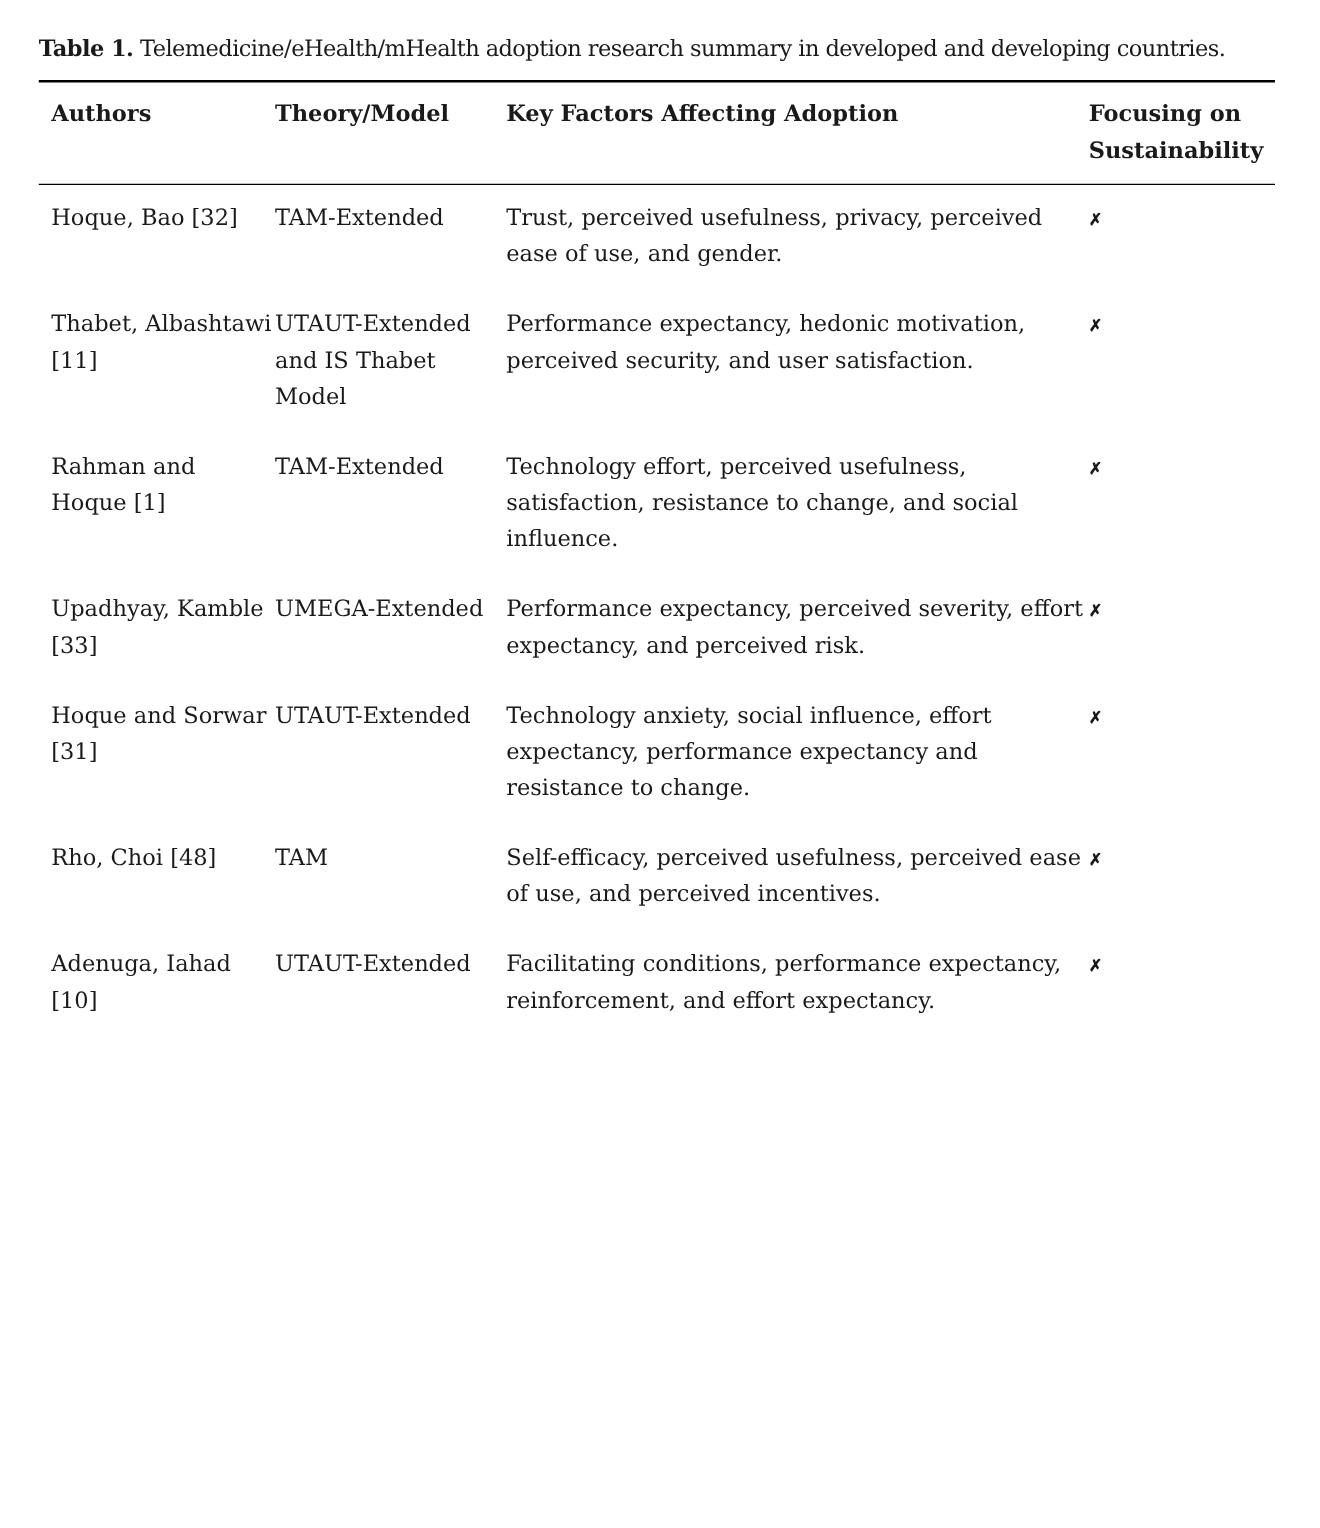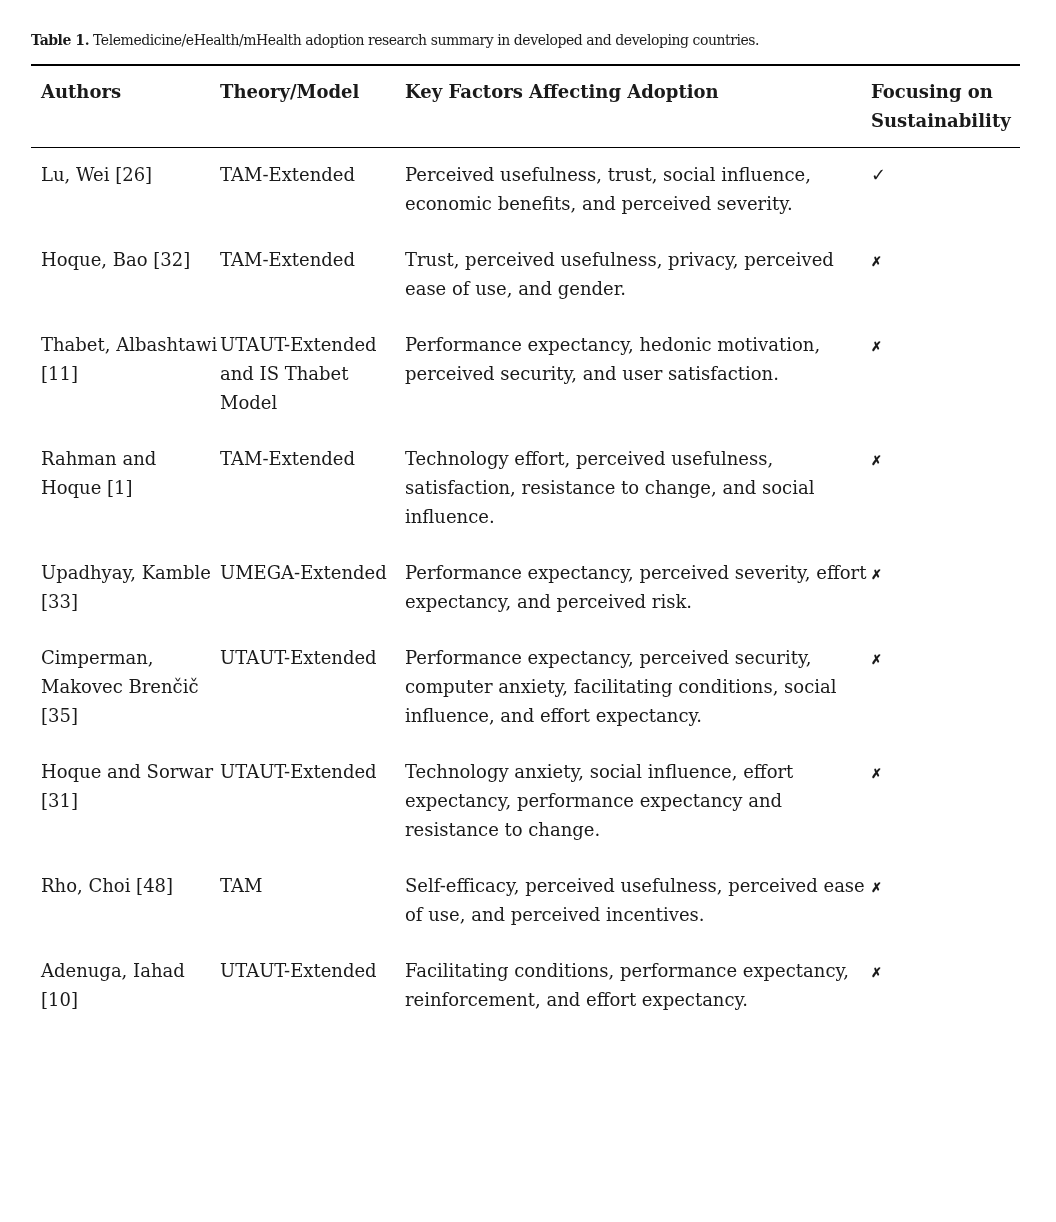--- a/index.html
+++ b/index.html
@@ -1,19 +1,19 @@
 <!DOCTYPE html>
 <html><head>
 <meta charset="utf-8">
 <style>
   html, body { margin: 0; padding: 0; background: #ffffff; }
   body { width: 1056px; height: 1222px; position: relative; color: #1a1a1a;
          font-family: "DejaVu Serif", "Liberation Serif", serif; }
   .wrap { position: absolute; left: 31px; top: 26px; width: 989px; }
-  .caption { font-size: 14px; line-height: 28px; white-space: nowrap; letter-spacing: -0.45px; }
+  .caption { font-size: 18px; line-height: 28px; white-space: nowrap; letter-spacing: -0.45px; }
   .caption b { font-weight: bold; }
   .rule-thick { height: 2px; background: #000; margin-top: 10px; }
   .rule-thin { height: 1px; background: #000; }
   table { border-collapse: collapse; width: 989px; table-layout: fixed; }
   th, td { text-align: left; vertical-align: top; padding: 0; font-size: 18px; line-height: 29px; }
   th { font-weight: bold; padding-top: 11px; padding-bottom: 12px; }
   td { padding-top: 12px; padding-bottom: 15px; }
   .c1 { width: 179px; padding-left: 10px; margin-top: 27px; }
   .c2 { width: 185px; }
   .c3 { width: 466px; }
@@ -37,26 +37,20 @@
         <th class="c4">Focusing on Sustainability</th>
       </tr>
       <tr>
           <td colspan="4" style="padding:0">
             <div class="rule-thin"></div>
           </td>
         </tr>
     </thead>
     <tbody id="tbody">
         <tr>
-          <td class="c1">Lu, Wei [26]</td>
-          <td class="c2">TAM-Extended</td>
-          <td class="c3">Perceived usefulness, trust, social influence, economic benefits, and perceived severity.</td>
-          <td class="c4"><span class="mark check">✓</span></td>
-        </tr>
-        <tr>
           <td class="c1">Hoque, Bao [32]</td>
           <td class="c2">TAM-Extended</td>
           <td class="c3">Trust, perceived usefulness, privacy, perceived ease of use, and gender.</td>
           <td class="c4"><span class="mark cross">✗</span></td>
         </tr>
         <tr>
           <td class="c1">Thabet, Albashtawi [11]</td>
           <td class="c2">UTAUT-Extended and IS Thabet Model</td>
           <td class="c3">Performance expectancy, hedonic motivation, perceived security, and user satisfaction.</td>
           <td class="c4"><span class="mark cross">✗</span></td>
@@ -64,26 +58,20 @@
         <tr>
           <td class="c1">Rahman and Hoque [1]</td>
           <td class="c2">TAM-Extended</td>
           <td class="c3">Technology effort, perceived usefulness, satisfaction, resistance to change, and social influence.</td>
           <td class="c4"><span class="mark cross">✗</span></td>
         </tr>
         <tr>
           <td class="c1">Upadhyay, Kamble [33]</td>
           <td class="c2">UMEGA-Extended</td>
           <td class="c3">Performance expectancy, perceived severity, effort expectancy, and perceived risk.</td>
-          <td class="c4"><span class="mark cross">✗</span></td>
-        </tr>
-        <tr>
-          <td class="c1">Cimperman, Makovec Brenčič [35]</td>
-          <td class="c2">UTAUT-Extended</td>
-          <td class="c3">Performance expectancy, perceived security, computer anxiety, facilitating conditions, social influence, and effort expectancy.</td>
           <td class="c4"><span class="mark cross">✗</span></td>
         </tr>
         <tr>
           <td class="c1">Hoque and Sorwar [31]</td>
           <td class="c2">UTAUT-Extended</td>
           <td class="c3">Technology anxiety, social influence, effort expectancy, performance expectancy and resistance to change.</td>
           <td class="c4"><span class="mark cross">✗</span></td>
         </tr>
         <tr>
           <td class="c1">Rho, Choi [48]</td>

